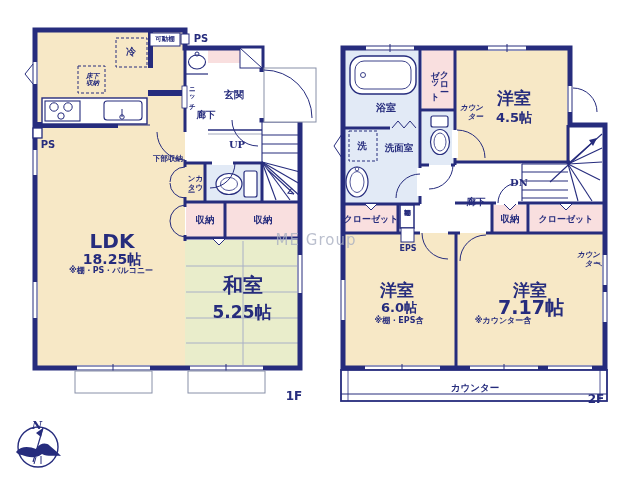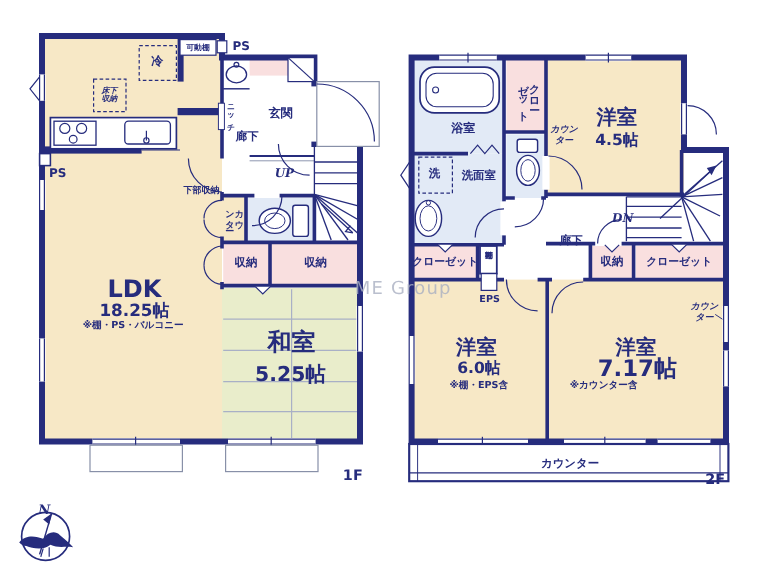--- a/index.html
+++ b/index.html
@@ -1,22 +1,22 @@
 <!DOCTYPE html>
 <html><head>
 <meta charset="utf-8">
 <style>
   html,body{margin:0;padding:0;background:#ffffff;}
   .canvas{position:relative;width:640px;height:480px;background:#fff;overflow:hidden;
           font-family:"DejaVu Sans",sans-serif;}
   svg{position:absolute;left:0;top:0;}
   .lbl{position:absolute;transform:translate(-50%,-50%);color:#262c7d;font-weight:bold;
-       white-space:nowrap;text-align:center;line-height:1.15;z-index:5;}
+       white-space:nowrap;text-align:right;line-height:1.15;z-index:5;}
   .lbl.multi{white-space:normal;font-style:italic;}
-  .lbl.ital{font-style:italic;font-family:"DejaVu Serif",serif;}
+  .lbl.ital{font-family:"DejaVu Serif",serif;}
   .vlbl{position:absolute;writing-mode:vertical-rl;color:#262c7d;font-weight:bold;
         transform:translate(-50%,-50%);letter-spacing:1px;z-index:5;line-height:1.05;}
   .wm{position:absolute;transform:translate(-50%,-50%);color:#aab0c2;opacity:.8;
       font-size:15px;letter-spacing:1px;z-index:6;font-weight:normal;}
   .nlbl{position:absolute;transform:translate(-50%,-50%);color:#262c7d;font-weight:bold;
         font-style:italic;font-family:"DejaVu Serif",serif;font-size:11px;z-index:5;}
 </style>
 </head>
 <body>
 
@@ -337,16 +337,16 @@
 <div class="lbl" style="left:397px;top:291px;font-size:17px">洋室</div>
 <div class="lbl" style="left:399px;top:308px;font-size:13px">6.0帖</div>
 <div class="lbl" style="left:399px;top:321px;font-size:8px">※棚・EPS含</div>
 <div class="lbl" style="left:530px;top:291px;font-size:17px">洋室</div>
 <div class="lbl" style="left:531px;top:308px;font-size:19px">7.17帖</div>
 <div class="lbl" style="left:503px;top:321px;font-size:8px">※カウンター含</div>
 <div class="lbl multi" style="left:587px;top:260px;width:26px;font-size:7.5px">カウンター</div>
 <div class="lbl" style="left:475px;top:388px;font-size:9.5px">カウンター</div>
 <div class="lbl" style="left:596px;top:400px;font-size:12px">2F</div>
 
-<div class="wm" style="left:336px;top:240px">ME Group</div>
+<div class="wm" style="left:316px;top:240px">ME Group</div>
 <div class="nlbl" style="left:37px;top:425px">N</div>
 
 </div>
 
 </body></html>

